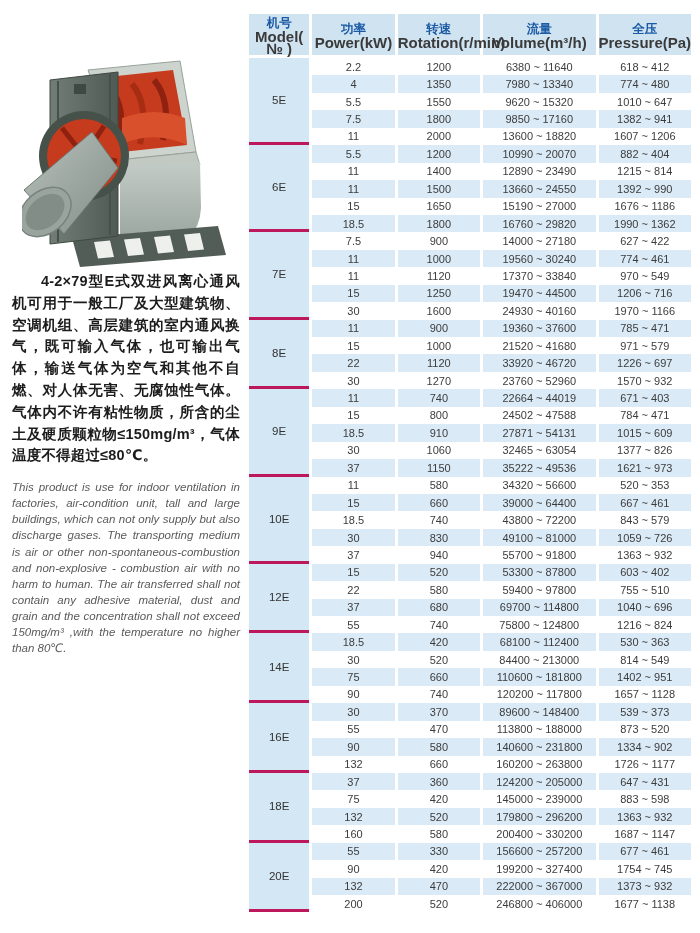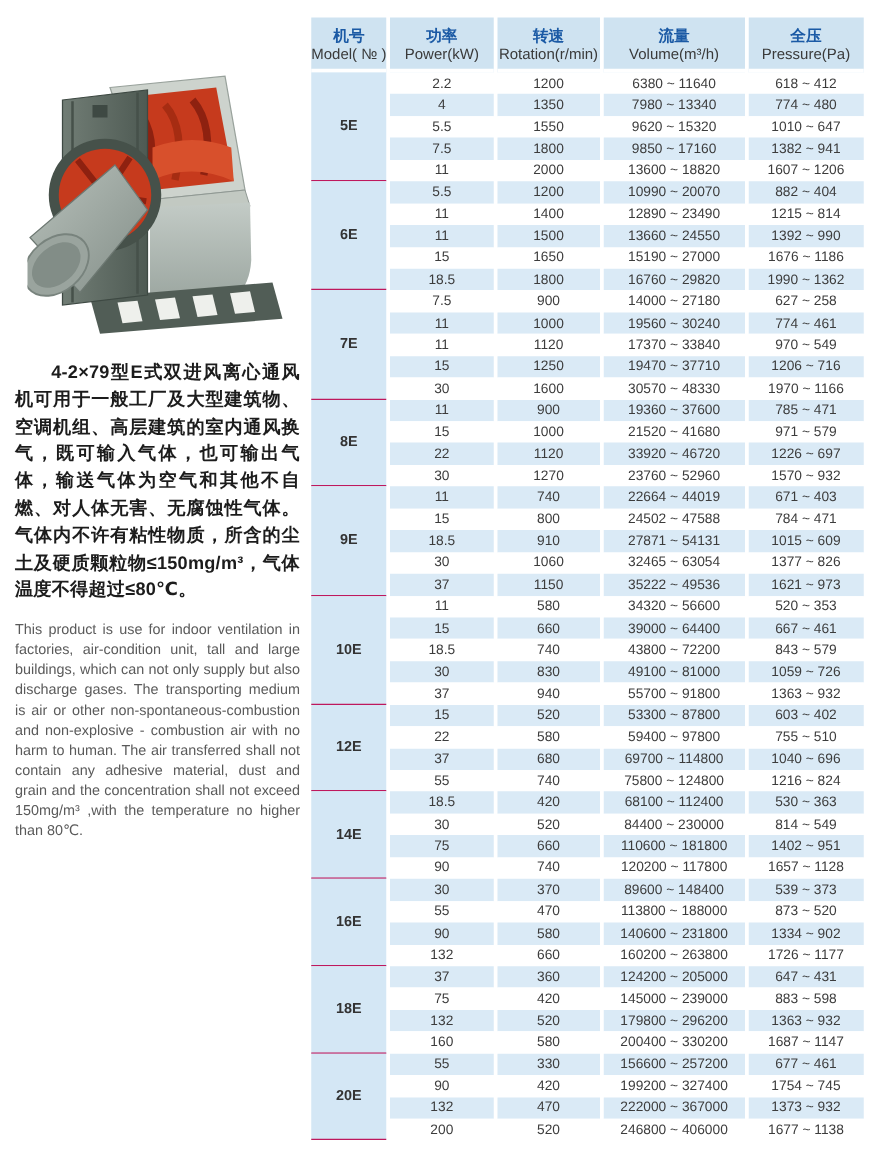--- a/index.html
+++ b/index.html
@@ -3,38 +3,38 @@
 <meta charset="utf-8">
 <style>
   * { margin: 0; padding: 0; box-sizing: border-box; }
   html,body { width: 700px; height: 933px; background: #fff;
     font-family: "Liberation Sans", "DejaVu Sans", sans-serif; }
   .page { position: relative; width: 700px; height: 933px; background: #fff; overflow: hidden; }
 
   
   .left-col { position: absolute; left: 12px; top: 14px; width: 228px; }
   .fan-wrap { margin: 42px 0 0 10px; width: 206px; height: 212px; }
-  .cn-text { margin-top: 20px; font-size: 14.5px; line-height: 21.8px; font-weight: bold;
+  .cn-text { margin-top: 3px; font-size: 14.5px; line-height: 21.8px; font-weight: bold;
     color: #1c1c1c; text-align: justify; text-indent: 2em; letter-spacing: 0.2px; }
   .en-text { margin-top: 12px; font-size: 11.5px; line-height: 16.1px; color: #5a5a5a;
-    text-align: justify; }
+    text-align: justify; font-style: italic; }
 
   
   :root { --header-bg:#cfe3f1; --row-alt:#daeaf6; --model-bg:#d4e7f5; --header-cn:#1b5aa5; }
   .spec-table { position: absolute; left: 246px; top: 14px; width: 448px;
     border-collapse: separate; border-spacing: 3px 0; table-layout: fixed; }
   .spec-table th { background: var(--header-bg); height: 44px; vertical-align: middle;
     border-bottom: 3px solid #fff; padding-top: 2px; }
   .spec-table .hcn { font-size: 12.5px; font-weight: bold; color: var(--header-cn); line-height: 15px; }
-  .spec-table .hen { font-size: 12px; font-weight: normal; color: #3a3a3a; line-height: 12px; }
+  .spec-table .hen { font-size: 15px; font-weight: bold; color: #3a3a3a; line-height: 12px; }
   .spec-table td { height: 17.45px; text-align: center; vertical-align: middle;
     font-size: 11px; color: #3c3c3c; background: #fff; padding: 0; white-space: nowrap; }
   .spec-table tr.alt td { background: var(--row-alt); }
-  .spec-table td.model { background: var(--model-bg) !important; border-bottom: 1px solid #be185d;
-    font-size: 11.5px; color: #333; font-weight: bold; }
+  .spec-table td.model { background: var(--model-bg) !important; border-bottom: 3px solid #be185d;
+    font-size: 11.5px; color: #333; }
 </style>
 </head>
 <body>
 
 <div class="page">
 
   <div class="left-col">
 
     <div class="fan-wrap">
       <svg width="206" height="212" viewBox="0 0 206 212" xmlns="http://www.w3.org/2000/svg">
@@ -185,44 +185,44 @@
           <td>18.5</td>
           <td>1800</td>
           <td>16760 ~ 29820</td>
           <td>1990 ~ 1362</td>
         </tr>
         <tr>
           <td class="model" rowspan="5">7E</td>
           <td>7.5</td>
           <td>900</td>
           <td>14000 ~ 27180</td>
-          <td>627 ~ 258</td>
+          <td>627 ~ 422</td>
         </tr>
         <tr class="alt">
           <td>11</td>
           <td>1000</td>
           <td>19560 ~ 30240</td>
           <td>774 ~ 461</td>
         </tr>
         <tr>
           <td>11</td>
           <td>1120</td>
           <td>17370 ~ 33840</td>
           <td>970 ~ 549</td>
         </tr>
         <tr class="alt">
           <td>15</td>
           <td>1250</td>
-          <td>19470 ~ 37710</td>
+          <td>19470 ~ 44500</td>
           <td>1206 ~ 716</td>
         </tr>
         <tr>
           <td>30</td>
           <td>1600</td>
-          <td>30570 ~ 48330</td>
+          <td>24930 ~ 40160</td>
           <td>1970 ~ 1166</td>
         </tr>
         <tr class="alt">
           <td class="model" rowspan="4">8E</td>
           <td>11</td>
           <td>900</td>
           <td>19360 ~ 37600</td>
           <td>785 ~ 471</td>
         </tr>
         <tr>
@@ -333,21 +333,21 @@
         <tr class="alt">
           <td class="model" rowspan="4">14E</td>
           <td>18.5</td>
           <td>420</td>
           <td>68100 ~ 112400</td>
           <td>530 ~ 363</td>
         </tr>
         <tr>
           <td>30</td>
           <td>520</td>
-          <td>84400 ~ 230000</td>
+          <td>84400 ~ 213000</td>
           <td>814 ~ 549</td>
         </tr>
         <tr class="alt">
           <td>75</td>
           <td>660</td>
           <td>110600 ~ 181800</td>
           <td>1402 ~ 951</td>
         </tr>
         <tr>
           <td>90</td>

